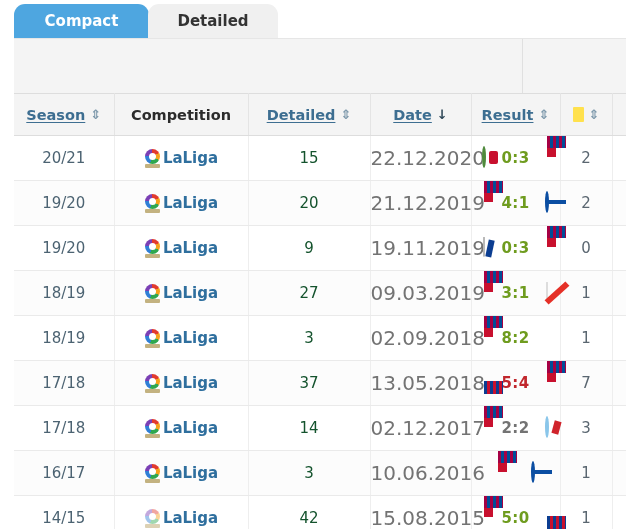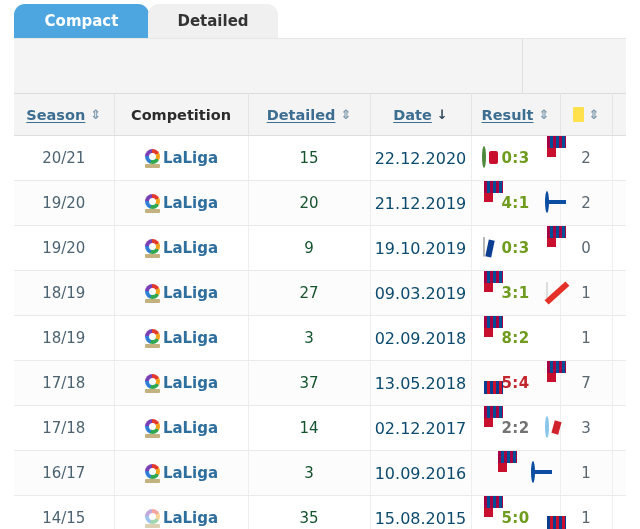--- a/index.html
+++ b/index.html
@@ -65,21 +65,21 @@
     font-size:15px;color:#4c6372;
     text-align:center;vertical-align:middle;
     background:#ffffff;white-space:nowrap;
   }
   tbody td:last-child{border-right:none;}
   tbody tr:nth-child(even) td{background:#fcfcfc;}
 
   .comp-cell{display:flex;align-items:center;justify-content:center;gap:2px;}
   .comp-name{color:#2f6f9e;font-weight:bold;font-size:15px;}
   .md-val{color:#14532d;}
-  .date-val{color:#0c4a6e;font-size:16px;margin-top:32px;}
+  .date-val{color:#737373;font-size:20px;margin-top:32px;}
 
   .res-cell{display:flex;align-items:center;justify-content:center;gap:8px;}
   .score{font-weight:bold;font-size:15px;letter-spacing:.3px;}
   .score.win{color:#6f9c1f;}
   .score.loss{color:#c1272d;}
   .score.draw{color:#737373;}
   .yc-val{color:#5a6670;}
 
   
   .crest{display:inline-block;width:19px;height:21px;position:relative;flex:0 0 auto;}
@@ -259,21 +259,21 @@
           <td>
             <span class="comp-cell">
               <span class="laliga-logo">
                 <span class="ll-ring"></span>
                 <span class="ll-word"></span>
               </span>
               <span class="comp-name">LaLiga</span>
             </span>
           </td>
           <td><span class="md-val">9</span></td>
-          <td><span class="date-val">19.10.2019</span></td>
+          <td><span class="date-val">19.11.2019</span></td>
           <td>
             <span class="res-cell">
               <span class="crest cr-eib"><span class="shield"></span></span>
               <span class="score win">0:3</span>
               <span class="crest cr-bar"><span class="shield"></span></span>
             </span>
           </td>
           <td><span class="yc-val">0</span></td>
           <td></td>
         </tr>
@@ -374,21 +374,21 @@
           <td>
             <span class="comp-cell">
               <span class="laliga-logo">
                 <span class="ll-ring"></span>
                 <span class="ll-word"></span>
               </span>
               <span class="comp-name">LaLiga</span>
             </span>
           </td>
           <td><span class="md-val">3</span></td>
-          <td><span class="date-val">10.09.2016</span></td>
+          <td><span class="date-val">10.06.2016</span></td>
           <td>
             <span class="res-cell">
               <span class="crest cr-bar"><span class="shield"></span></span>
               <span class="score win"></span>
               <span class="crest cr-ala"><span class="circ"></span></span>
             </span>
           </td>
           <td><span class="yc-val">1</span></td>
           <td></td>
         </tr>
@@ -396,21 +396,21 @@
           <td><span>14/15</span></td>
           <td>
             <span class="comp-cell">
               <span class="laliga-logo faded">
                 <span class="ll-ring"></span>
                 <span class="ll-word"></span>
               </span>
               <span class="comp-name">LaLiga</span>
             </span>
           </td>
-          <td><span class="md-val">35</span></td>
+          <td><span class="md-val">42</span></td>
           <td><span class="date-val">15.08.2015</span></td>
           <td>
             <span class="res-cell">
               <span class="crest cr-bar"><span class="shield"></span></span>
               <span class="score win">5:0</span>
               <span class="crest cr-lev"><span class="shield"></span></span>
             </span>
           </td>
           <td><span class="yc-val">1</span></td>
           <td></td>

